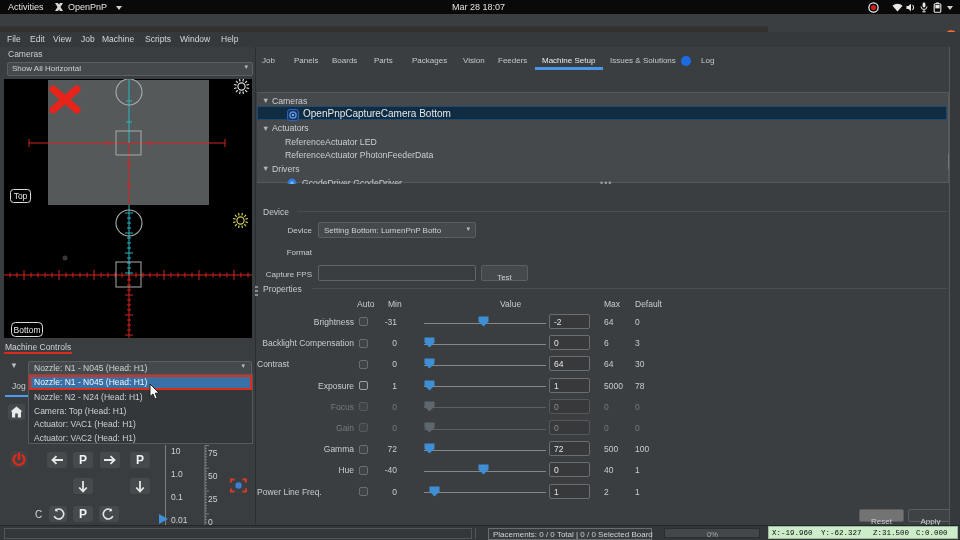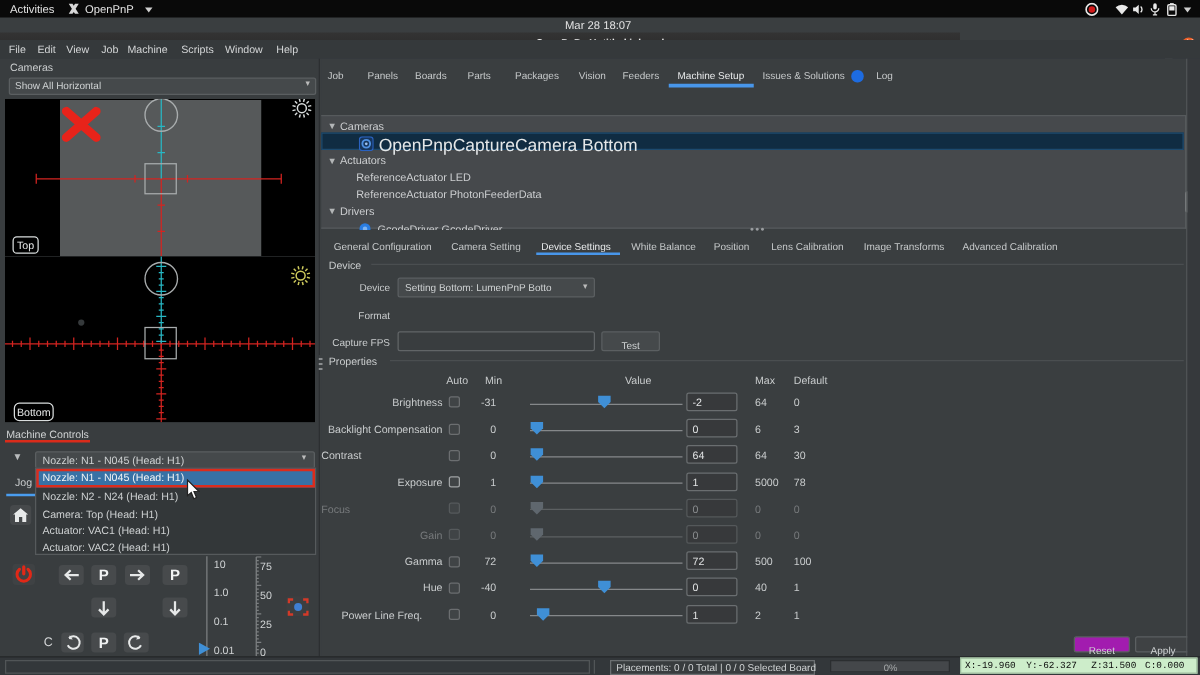--- a/index.html
+++ b/index.html
@@ -9,21 +9,21 @@
 
 </style></head><body>
 <div class="abs" style="left:0;top:0;width:960px;height:540px;background:#3a3e40;overflow:hidden">
 <div class="abs" style="left:0;top:0;width:960px;height:14px;background:#090909;color:#e3e3e3;font-size:9px">
 <span class="txt" style="left:8px;top:2px">Activities</span>
 <svg width="10" height="10" viewBox="0 0 10 10" class="abs" style="left:54px;top:2px">
         <path d="M1 1 L4 1 L5 2.5 L6 1 L9 1 L6.5 5 L9 9 L6 9 L5 7.5 L4 9 L1 9 L3.5 5 Z" fill="#d8d8d8"></path>
       </svg>
 <span class="txt" style="left:68px;top:2px">OpenPnP</span>
 <div class="abs" style="left:116px;top:6px;width:0;height:0;border-left:3px solid transparent;border-right:3px solid transparent;border-top:4px solid #cfcfcf"></div>
-<span class="txt" style="left:452px;top:15px">Mar 28 18:07</span>
+<span class="txt" style="left:452px;top:2px">Mar 28 18:07</span>
 <svg width="11" height="11" viewBox="0 0 11 11" class="abs" style="left:868px;top:1.5px">
         <circle cx="5.5" cy="5.5" r="4.6" fill="none" stroke="#e8e8e8" stroke-width="1.3"></circle>
         <circle cx="5.5" cy="5.5" r="2.6" fill="#d21a1a"></circle>
       </svg>
 <svg width="11" height="9" viewBox="0 0 11 9" class="abs" style="left:892px;top:3px">
         <path d="M0.5 2.8 A7.2 7.2 0 0 1 10.5 2.8 L5.5 8.5 Z" fill="#e8e8e8"></path>
       </svg>
 <svg width="10" height="9" viewBox="0 0 10 9" class="abs" style="left:906px;top:3px">
         <path d="M0.5 3 L2.5 3 L5 0.8 L5 8.2 L2.5 6 L0.5 6 Z" fill="#e8e8e8"></path>
         <path d="M6.5 2.2 A3 3 0 0 1 6.5 6.8" stroke="#e8e8e8" fill="none" stroke-width="1.1"></path>
@@ -334,49 +334,38 @@
 </div>
 <div class="abs" style="left:0;top:45px;width:692px;height:91px;background:#46494c;border:1px solid #565a5c;border-left:none">
 <span class="txt" style="left:5px;top:3px;font-size:7.5px;color:#b3b6b7">▼</span>
 <span class="txt" style="left:15px;top:2.5px;font-size:8.7px;color:#ccced0">Cameras</span>
 <div class="abs" style="left:0px;top:13px;width:690px;height:14px;background:#102c42;border:1px solid #1d4a6e">
 <svg width="12" height="12" viewBox="0 0 12 12" style="position:absolute;left:29px;top:1.5px">
             <rect x="0.5" y="0.5" width="11" height="11" rx="2.5" fill="#16355c" stroke="#2a62c0"></rect>
             <circle cx="6" cy="6" r="3.1" fill="none" stroke="#4e8fe0" stroke-width="1.5"></circle>
             <circle cx="6" cy="6" r="1.1" fill="#9ec1ef"></circle>
           </svg>
-<span class="txt" style="left:45px;top:1px;font-size:14px;color:#e4e7e8">OpenPnpCaptureCamera Bottom</span>
+<span class="txt" style="left:45px;top:1px;font-size:10px;color:#e4e7e8">OpenPnpCaptureCamera Bottom</span>
 </div>
 <span class="txt" style="left:5px;top:30.5px;font-size:7.5px;color:#b3b6b7">▼</span>
 <span class="txt" style="left:15px;top:30px;font-size:8.7px;color:#ccced0">Actuators</span>
 <span class="txt" style="left:28px;top:43.5px;font-size:8.7px;color:#ccced0">ReferenceActuator LED</span>
 <span class="txt" style="left:28px;top:57px;font-size:8.7px;color:#ccced0">ReferenceActuator PhotonFeederData</span>
 <span class="txt" style="left:5px;top:71px;font-size:7.5px;color:#b3b6b7">▼</span>
 <span class="txt" style="left:15px;top:70.5px;font-size:8.7px;color:#ccced0">Drivers</span>
 <div class="abs" style="left:0;top:84px;width:690px;height:7px;overflow:hidden">
           <svg width="10" height="10" viewBox="0 0 10 10" style="position:absolute;left:30px;top:1px">
             <circle cx="5" cy="5" r="4.4" fill="#2a7de1"></circle>
             <circle cx="5" cy="5" r="1.8" fill="#7fb3ef"></circle>
           </svg>
           <span class="txt" style="left:45px;top:0.5px;font-size:8.7px;color:#ccced0">GcodeDriver GcodeDriver</span>
         </div>
 </div>
 <div class="abs" style="left:691px;top:106px;width:5px;height:17px;background:#75787a;border-radius:2px"></div>
 <span class="txt" style="left:343px;top:131px;color:#9a9da0;font-size:9px;letter-spacing:1px">•••</span>
-<div class="abs" style="left:0;top:141px;width:703px;height:16px;background:#3a3e40">
-<span class="txt" style="left:10px;top:4.5px;font-size:8px;color:#c6c9ca">General Configuration</span>
-<span class="txt" style="left:104px;top:4.5px;font-size:8px;color:#c6c9ca">Camera Setting</span>
-<span class="txt" style="left:176px;top:4.5px;font-size:8px;color:#e9ebec">Device Settings</span>
-<span class="txt" style="left:248px;top:4.5px;font-size:8px;color:#c6c9ca">White Balance</span>
-<span class="txt" style="left:314px;top:4.5px;font-size:8px;color:#c6c9ca">Position</span>
-<span class="txt" style="left:360px;top:4.5px;font-size:8px;color:#c6c9ca">Lens Calibration</span>
-<span class="txt" style="left:434px;top:4.5px;font-size:8px;color:#c6c9ca">Image Transforms</span>
-<span class="txt" style="left:513px;top:4.5px;font-size:8px;color:#c6c9ca">Advanced Calibration</span>
-<div class="abs" style="left:172px;top:14px;width:67px;height:2px;background:#4896ea"></div>
-</div>
 <span class="txt" style="left:6px;top:160px;font-size:8.5px;color:#c9cccd">Device</span>
 <div class="abs" style="left:40px;top:164px;width:650px;height:1px;background:#4a4e50"></div>
 <span class="txt" style="left:0px;top:179px;width:55px;font-size:8px;color:#c9cccd;text-align:right;">Device</span>
 <div class="abs" style="left:61px;top:175px;width:158px;height:16px;background:#45494b;border:1px solid #5b5f61;border-radius:2px">
         <span class="txt" style="left:5px;top:2.5px;font-size:8px;color:#cfd2d3;width:138px;overflow:hidden">Setting Bottom: LumenPnP Botto</span>
         <span class="txt" style="right:5px;top:1.5px;font-size:7px;color:#bbb">▾</span>
       </div>
 <span class="txt" style="left:0px;top:201px;width:55px;font-size:8px;color:#c9cccd;text-align:right;">Format</span>
 <span class="txt" style="left:-15px;top:223px;width:70px;font-size:8px;color:#c9cccd;text-align:right;">Capture FPS</span>
 <div class="abs" style="left:61px;top:218px;width:158px;height:16px;background:#393d3f;border:1px solid #616567;border-radius:2px"></div>
@@ -430,21 +419,21 @@
 <span class="txt" style="left:118px;top:334px;width:22px;text-align:right;font-size:8.5px;color:#c9cccd">1</span>
 <div class="abs" style="left:167px;top:339px;width:122px;height:1px;background:#85888a"></div>
 <svg width="11" height="11" class="abs" style="left:167px;top:333px">
         <path d="M0.5 0.5 L10.5 0.5 L10.5 5.5 L5.5 10.5 L0.5 5.5 Z" fill="#3f8fd6"></path>
       </svg>
 <div class="abs" style="left:292px;top:331px;width:41px;height:15px;background:#37393b;border:1px solid #6a6e70;border-radius:2px">
         <span class="txt" style="left:4px;top:2px;font-size:8.5px;color:#e2e4e5">1</span>
       </div>
 <span class="txt" style="left:347px;top:334px;font-size:8.5px;color:#c9cccd">5000</span>
 <span class="txt" style="left:378px;top:334px;font-size:8.5px;color:#c9cccd">78</span>
-<span class="txt" style="left:0px;top:355px;width:97px;text-align:left;font-size:8.5px;color:#777a7c">Focus</span>
+<span class="txt" style="left:0px;top:355px;width:97px;text-align:right;font-size:8.5px;color:#777a7c">Focus</span>
 <div class="abs" style="left:102px;top:355px;width:9px;height:9px;border:1px solid #565a5c;border-radius:2px;background:#404446"></div>
 <span class="txt" style="left:118px;top:355px;width:22px;text-align:right;font-size:8.5px;color:#777a7c">0</span>
 <div class="abs" style="left:167px;top:360px;width:122px;height:1px;background:#5c6062"></div>
 <svg width="11" height="11" class="abs" style="left:167px;top:354px">
         <path d="M0.5 0.5 L10.5 0.5 L10.5 5.5 L5.5 10.5 L0.5 5.5 Z" fill="#5f676e"></path>
       </svg>
 <div class="abs" style="left:292px;top:352px;width:41px;height:15px;background:#37393b;border:1px solid #54585a;border-radius:2px">
         <span class="txt" style="left:4px;top:2px;font-size:8.5px;color:#8a8d8f">0</span>
       </div>
 <span class="txt" style="left:347px;top:355px;font-size:8.5px;color:#777a7c">0</span>
@@ -478,33 +467,33 @@
 <span class="txt" style="left:118px;top:418px;width:22px;text-align:right;font-size:8.5px;color:#c9cccd">-40</span>
 <div class="abs" style="left:167px;top:424px;width:122px;height:1px;background:#85888a"></div>
 <svg width="11" height="11" class="abs" style="left:221px;top:417px">
         <path d="M0.5 0.5 L10.5 0.5 L10.5 5.5 L5.5 10.5 L0.5 5.5 Z" fill="#3f8fd6"></path>
       </svg>
 <div class="abs" style="left:292px;top:415px;width:41px;height:15px;background:#37393b;border:1px solid #6a6e70;border-radius:2px">
         <span class="txt" style="left:4px;top:2px;font-size:8.5px;color:#e2e4e5">0</span>
       </div>
 <span class="txt" style="left:347px;top:418px;font-size:8.5px;color:#c9cccd">40</span>
 <span class="txt" style="left:378px;top:418px;font-size:8.5px;color:#c9cccd">1</span>
-<span class="txt" style="left:0px;top:440px;width:97px;text-align:center;font-size:8.5px;color:#c9cccd">Power Line Freq.</span>
+<span class="txt" style="left:0px;top:440px;width:97px;text-align:left;font-size:8.5px;color:#c9cccd">Power Line Freq.</span>
 <div class="abs" style="left:102px;top:440px;width:9px;height:9px;border:1px solid #6b6e70;border-radius:2px;background:#404446"></div>
 <span class="txt" style="left:118px;top:440px;width:22px;text-align:right;font-size:8.5px;color:#c9cccd">0</span>
 <div class="abs" style="left:167px;top:445px;width:122px;height:1px;background:#85888a"></div>
 <svg width="11" height="11" class="abs" style="left:172px;top:439px">
         <path d="M0.5 0.5 L10.5 0.5 L10.5 5.5 L5.5 10.5 L0.5 5.5 Z" fill="#3f8fd6"></path>
       </svg>
 <div class="abs" style="left:292px;top:437px;width:41px;height:15px;background:#37393b;border:1px solid #6a6e70;border-radius:2px">
         <span class="txt" style="left:4px;top:2px;font-size:8.5px;color:#e2e4e5">1</span>
       </div>
 <span class="txt" style="left:347px;top:440px;font-size:8.5px;color:#c9cccd">2</span>
 <span class="txt" style="left:378px;top:440px;font-size:8.5px;color:#c9cccd">1</span>
-<div class="abs" style="left:602px;top:462px;width:45px;height:13px;background:#a21caf;border:1px solid #5b5f61;border-radius:2px;text-align:center"><span style="font-size:8px;color:#cfd2d3;line-height:12px">Reset</span></div>
+<div class="abs" style="left:602px;top:462px;width:45px;height:13px;background:#737373;border:1px solid #5b5f61;border-radius:2px;text-align:center"><span style="font-size:8px;color:#cfd2d3;line-height:12px">Reset</span></div>
 <div class="abs" style="left:651px;top:462px;width:45px;height:13px;background:#3f4244;border:1px solid #5b5f61;border-radius:2px;text-align:center"><span style="font-size:8px;color:#cfd2d3;line-height:12px">Apply</span></div>
 <div class="abs" style="left:692px;top:0px;width:1px;height:478px;background:#55595b"></div>
 <div class="abs" style="left:693px;top:0px;width:10px;height:478px;background:#36393c"></div>
 </div>
 <div class="abs" style="left:0;top:525px;width:960px;height:15px;background:#33373a;border-top:1px solid #242729">
 <div class="abs" style="left:4px;top:2px;width:468px;height:11px;border:1px solid #515557;background:#33373a"></div>
 <div class="abs" style="left:475px;top:2px;width:1px;height:11px;background:#515557"></div>
 <div class="abs" style="left:488px;top:1.5px;width:164px;height:12px;border:1px solid #6a6e70;background:#383c3e">
         <span class="txt" style="left:4px;top:1px;font-size:8px;color:#d0d3d4">Placements: 0 / 0 Total | 0 / 0 Selected Board</span>
       </div>

